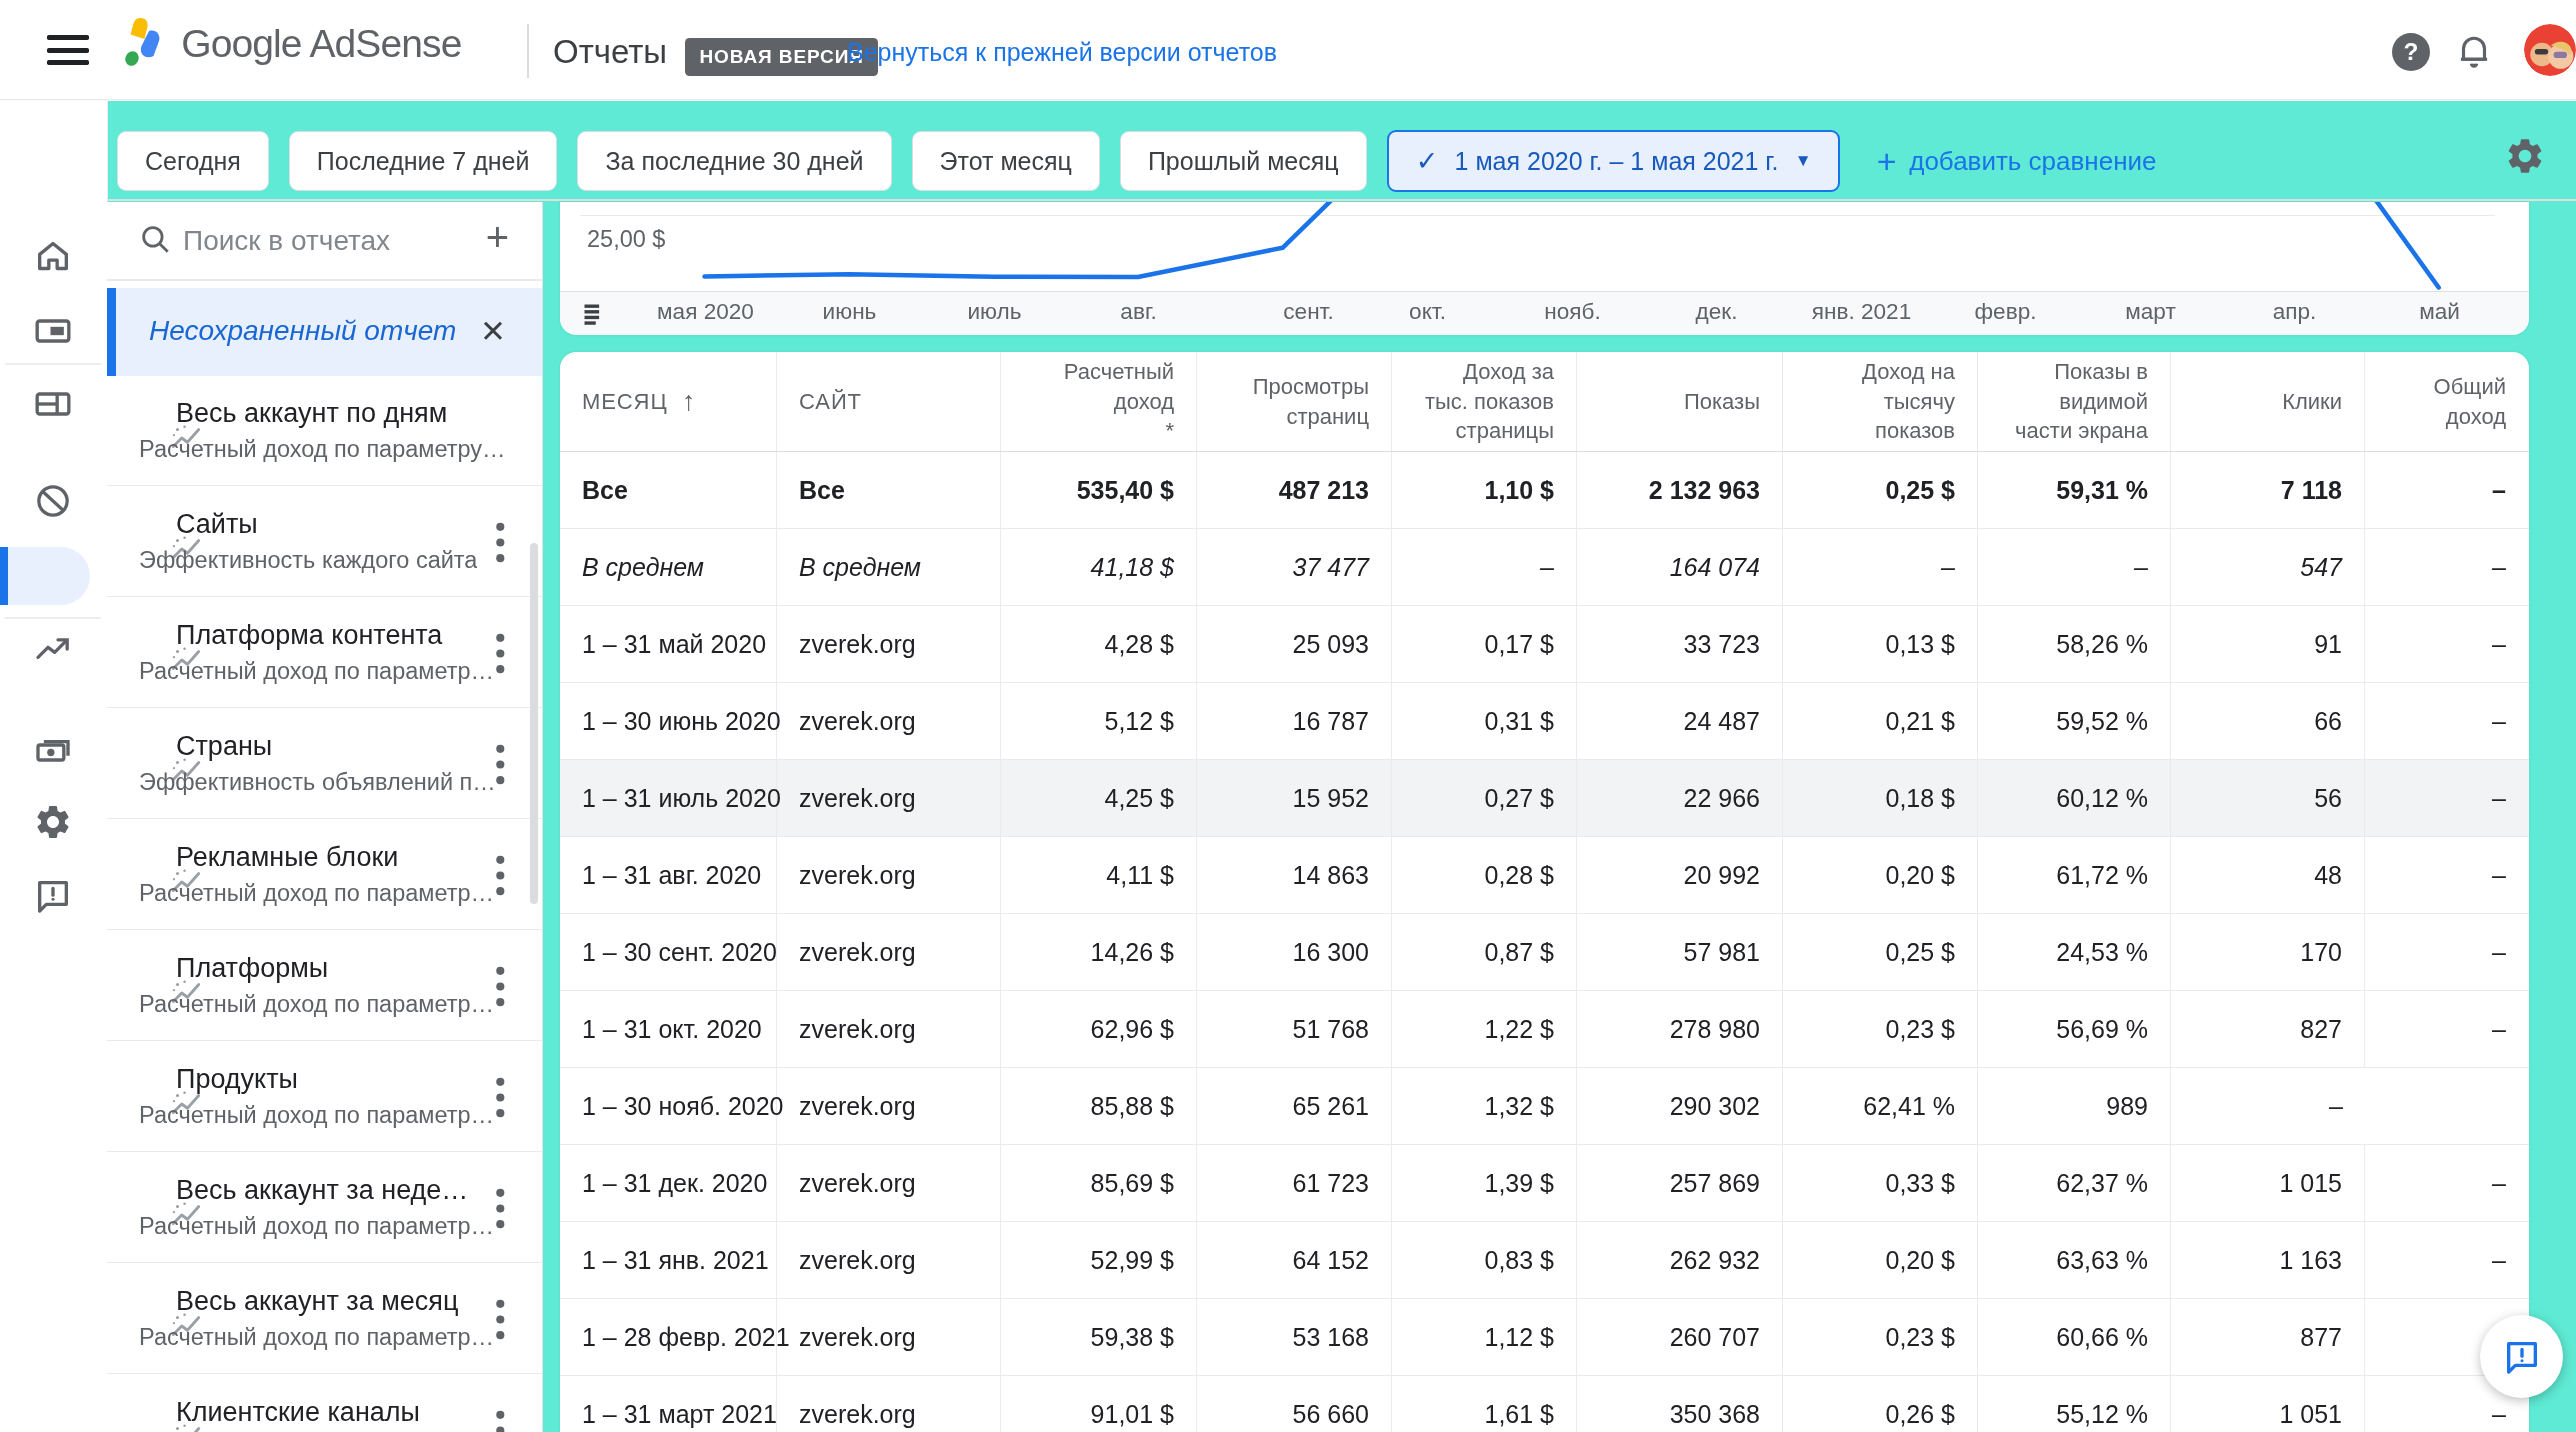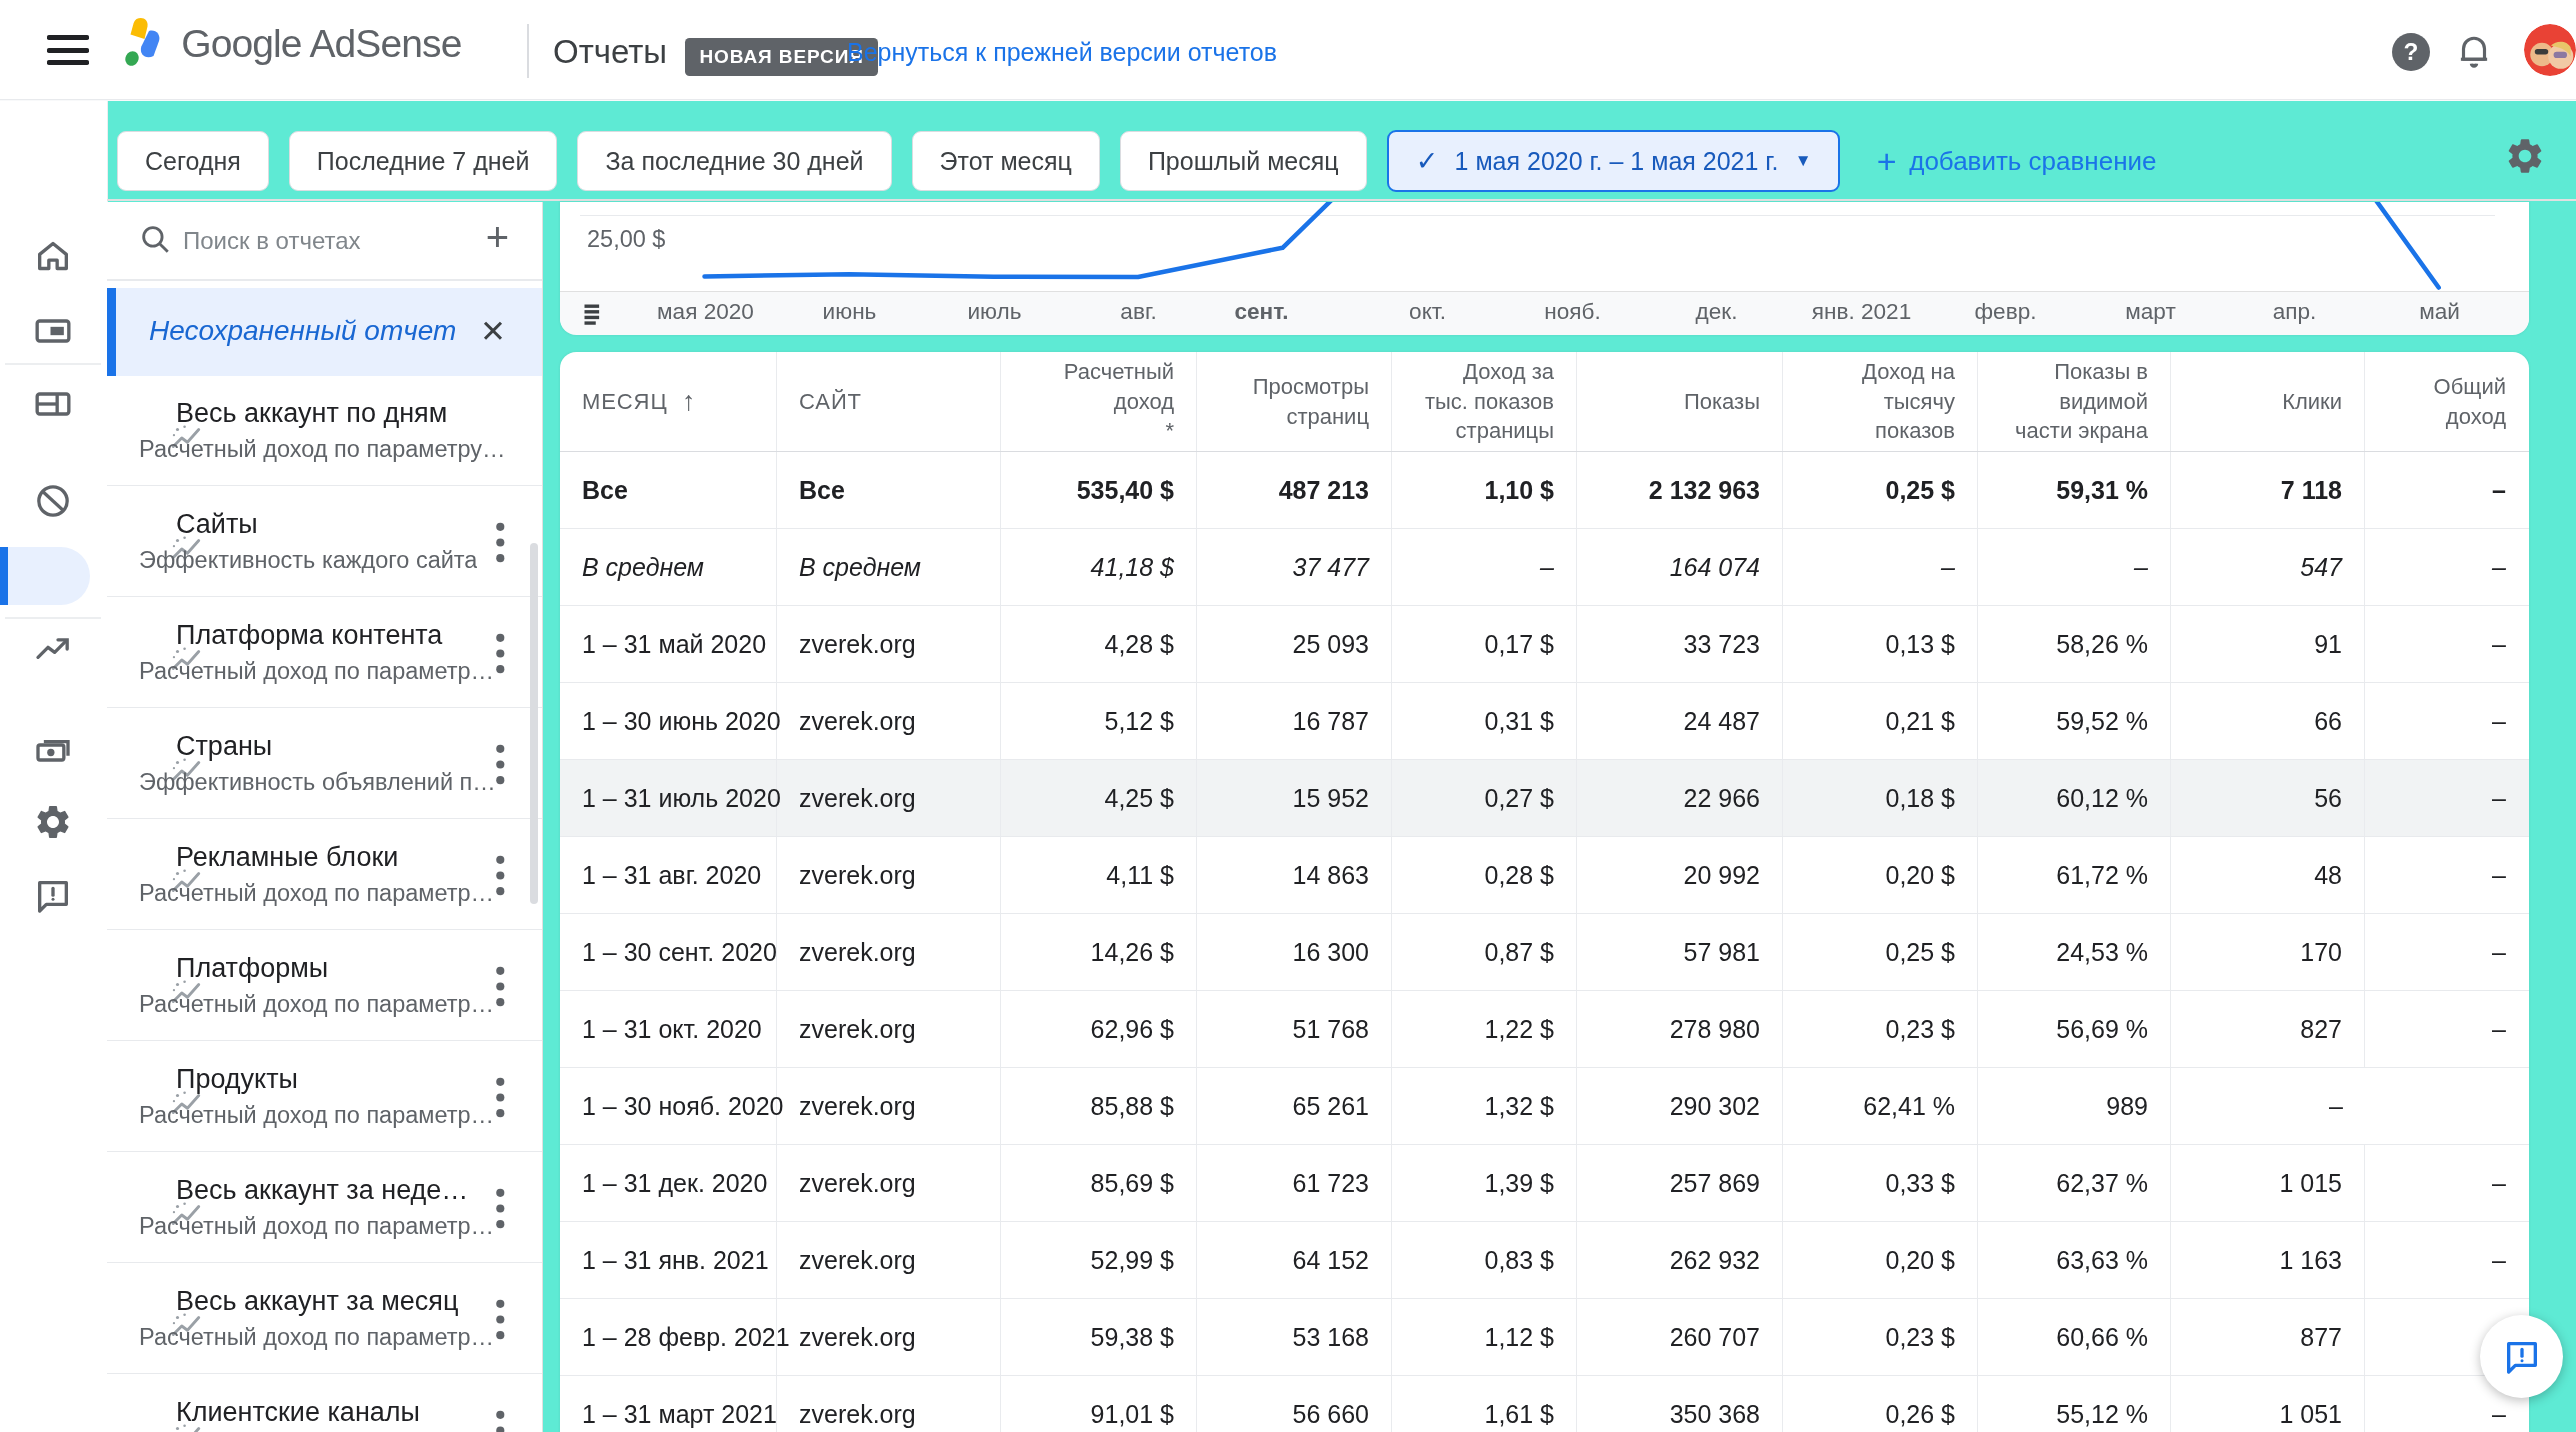--- a/index.html
+++ b/index.html
@@ -39,21 +39,21 @@
   .chip.selected .caret{font-size:17px;color:#185abc;}
   .chip.selected .check{font-size:27px;}
   #add-cmp{display:flex;align-items:center;gap:12.6px;color:#1a73e8;font-size:26px;margin-left:16.3px;cursor:pointer;white-space:nowrap;}
   #add-cmp .plus{font-size:34px;font-weight:300;}
   #gear-btn{position:absolute;left:2504px;top:34px;width:42px;height:42px;cursor:pointer;}
   
   #sidebar{position:absolute;left:107px;top:101px;width:435px;height:1230px;background:#fff;border-right:1.8px solid #e0e0e0;overflow:hidden;}
   #search-row{position:absolute;left:0;top:0;width:435px;height:77px;}
   #search-row svg{position:absolute;left:31px;top:20px;}
   .search-input{position:absolute;left:74px;top:14.5px;width:271px;height:47px;border:none;outline:none;
-                font-size:24px;color:#3c4043;font-family:inherit;background:transparent;}
+                font-size:28px;color:#3c4043;font-family:inherit;background:transparent;}
   .search-input::placeholder{color:#80868b;}
   #add-report-btn{position:absolute;right:33px;top:12.6px;font-size:40px;font-weight:300;color:#5f6368;cursor:pointer;}
   #search-div{position:absolute;left:0;top:77px;width:435px;height:1.8px;background:#e8eaed;}
   #unsaved{position:absolute;left:0;top:86px;width:435px;height:88px;background:#e8f0fe;cursor:pointer;}
   #unsaved .lbar{position:absolute;left:0;top:0;width:9px;height:88px;background:#1a73e8;}
   #unsaved .utxt{position:absolute;left:42px;top:27px;font-size:28px;font-style:italic;font-weight:500;color:#1967d2;}
   #unsaved .x{position:absolute;right:36px;top:25px;font-size:31px;color:#3c4043;cursor:pointer;}
   #report-list{position:absolute;left:0;top:173px;width:435px;}
   .rep-item{position:relative;width:435px;height:111px;border-bottom:1.8px solid #e8eaed;cursor:pointer;box-sizing:border-box;}
   .rep-item .ric{position:absolute;left:31px;top:23.5px;}
@@ -427,21 +427,21 @@
               <rect x="4" y="9" width="13" height="3"></rect>
             <rect x="4" y="14" width="13" height="3"></rect>
               <rect x="4" y="19" width="10" height="3"></rect>
           </svg>
         </span>
         <div id="xlabels">
             <span class="xlab" style="left: 145px;">мая 2020</span>
             <span class="xlab" style="left: 289px;">июнь</span>
             <span class="xlab" style="left: 434px;">июль</span>
             <span class="xlab" style="left: 578px;">авг.</span>
-            <span class="xlab" style="left: 701px; font-weight: bold;">сент.</span>
+            <span class="xlab" style="left: 748px;">сент.</span>
             <span class="xlab" style="left: 867px;">окт.</span>
             <span class="xlab" style="left: 1012px;">нояб.</span>
             <span class="xlab" style="left: 1156px;">дек.</span>
             <span class="xlab" style="left: 1301px;">янв. 2021</span>
             <span class="xlab" style="left: 1445px;">февр.</span>
             <span class="xlab" style="left: 1590px;">март</span>
             <span class="xlab" style="left: 1734px;">апр.</span>
             <span class="xlab" style="left: 1879px;">май</span>
           </div>
       </div>

